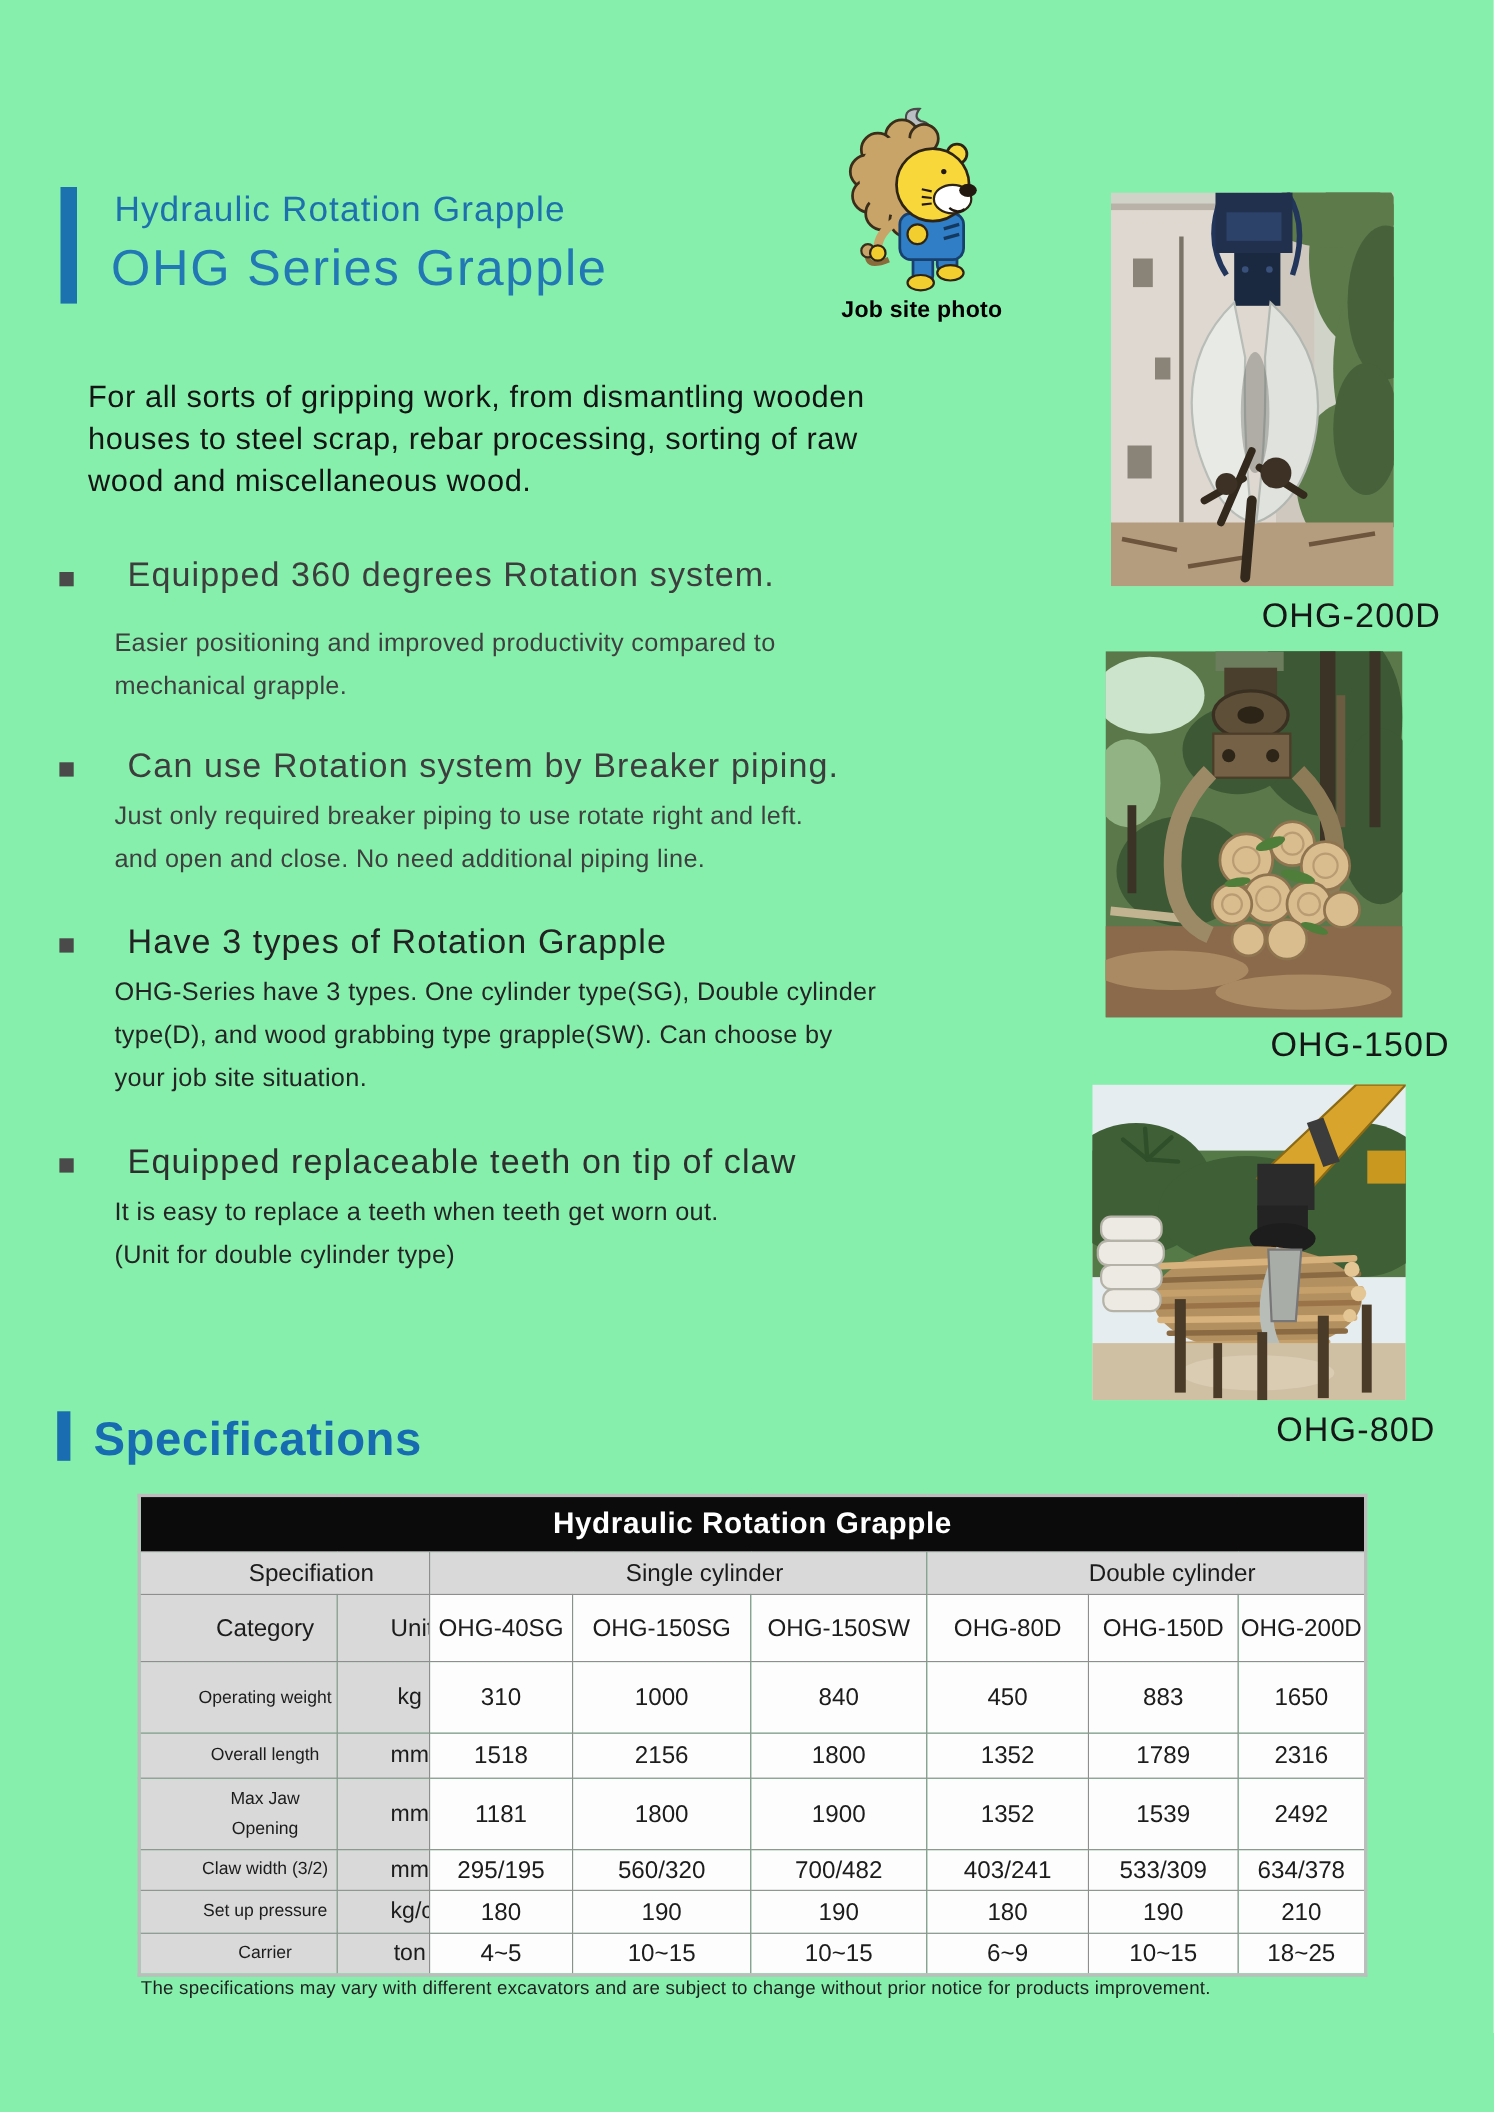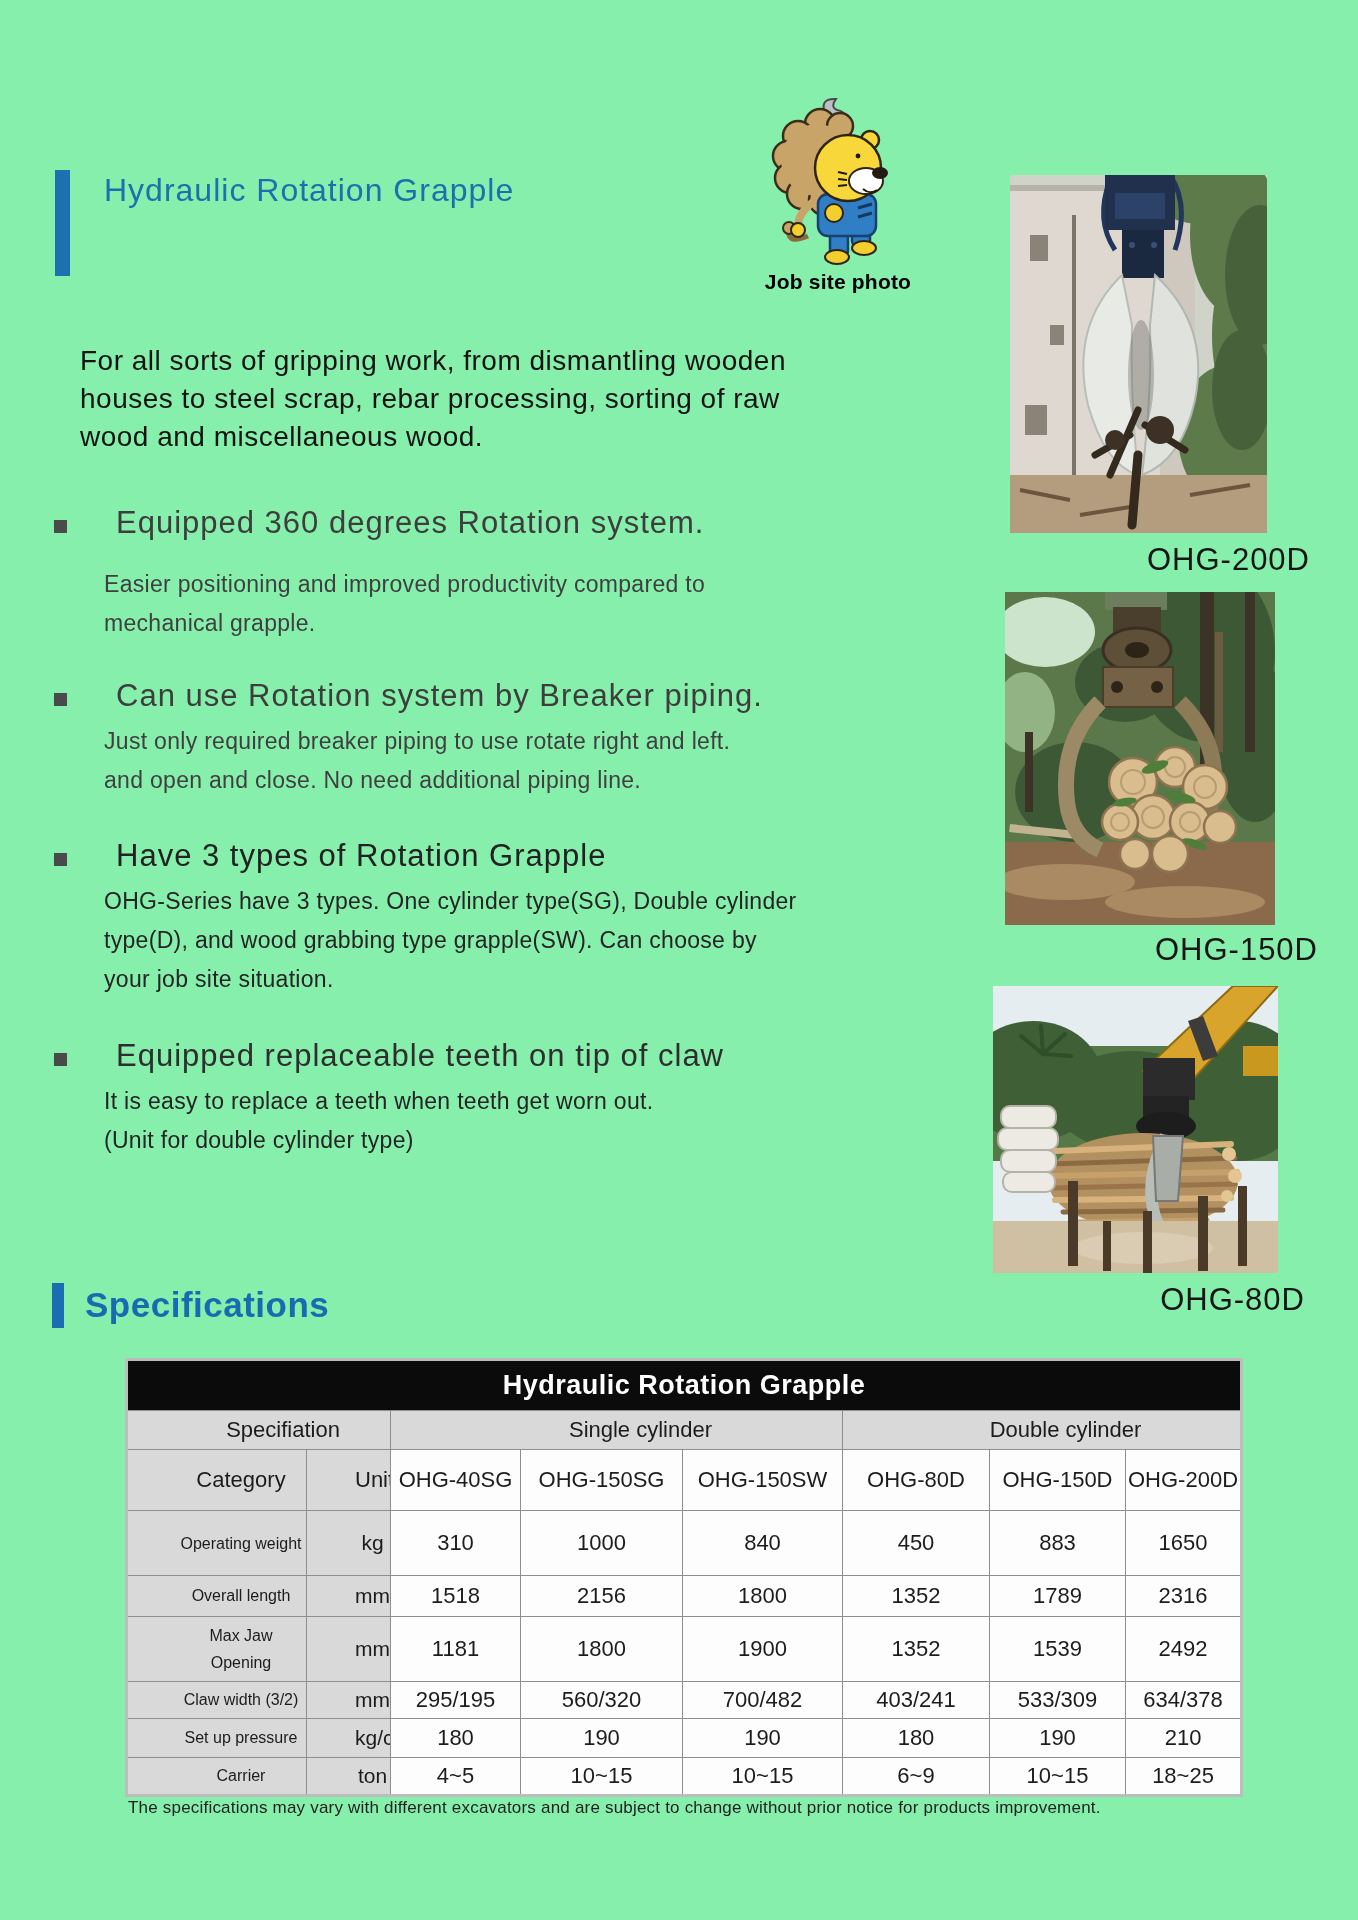--- a/index.html
+++ b/index.html
@@ -29,21 +29,21 @@
   .f3{top:838px;} .f3 .fh{color:#222;} .f3 .fb{color:#242424;}
   .f4{top:1038px;} .f4 .fh{color:#2e2e2e;} .f4 .fb{color:#242424;}
 
   
   .photo{position:absolute;}
   .photo svg{display:block;width:100%;height:100%;}
   .photo-label{position:absolute;font-size:31px;color:#161616;text-align:right;letter-spacing:1px;}
 
   
   .bar-spec{left:52px;top:1283px;width:12px;height:45px;background:#1a6db0;}
-  .spec-title{position:absolute;left:85px;top:1285px;font-size:35px;font-weight:bold;color:#176cb1;letter-spacing:0.5px;}
+  .spec-title{position:absolute;left:85px;top:1285px;font-size:43px;font-weight:bold;color:#176cb1;letter-spacing:0.5px;}
 
   .table-wrap{position:absolute;left:125px;top:1358px;width:1118px;}
   table{width:100%;border-collapse:collapse;table-layout:fixed;border:3px solid #bdbdbd;}
   td{border:1px solid #8e8e8e;text-align:center;color:#1c1c1c;padding:0;overflow:hidden;}
   .tt{background:#0b0b0b;color:#ffffff;font-weight:bold;font-size:27px;height:49px;letter-spacing:0.5px;}
   .g{background:#d9d9d9;padding-left:48px;}
   .w{background:#fdfdfd;}
   .rowgroup td{font-size:22px;height:38px;}
   .rowcols td{font-size:22px;height:60px;}
   .dr td{font-size:22px;}
@@ -54,20 +54,21 @@
 
   .footnote{position:absolute;left:128px;top:1798px;font-size:17px;color:#1f1f1f;letter-spacing:0.2px;}
 </style>
 </head>
 <body>
 
 <div class="page">
 
   <div class="accent-bar bar-title"></div>
   <div class="title1">Hydraulic Rotation Grapple</div>
+  <div class="title2">OHG Series Grapple</div>
 
   <div class="mascot">
     <svg width="150" height="172" viewBox="0 0 140 172">
 
       <path d="M40 140 Q16 150 22 130" fill="none" stroke="#8a6b3a" stroke-width="5"></path>
       <circle cx="21" cy="132" r="6" fill="#c9a468" stroke="#3a2d1a" stroke-width="2"></circle>
 
       <rect x="62" y="126" width="18" height="34" rx="5" fill="#2f7ec6" stroke="#17406e" stroke-width="2.5"></rect>
       <rect x="84" y="120" width="18" height="30" rx="5" fill="#2f7ec6" stroke="#17406e" stroke-width="2.5"></rect>
       <ellipse cx="69" cy="161" rx="12" ry="7" fill="#f2cf2e" stroke="#2e2414" stroke-width="2"></ellipse>

